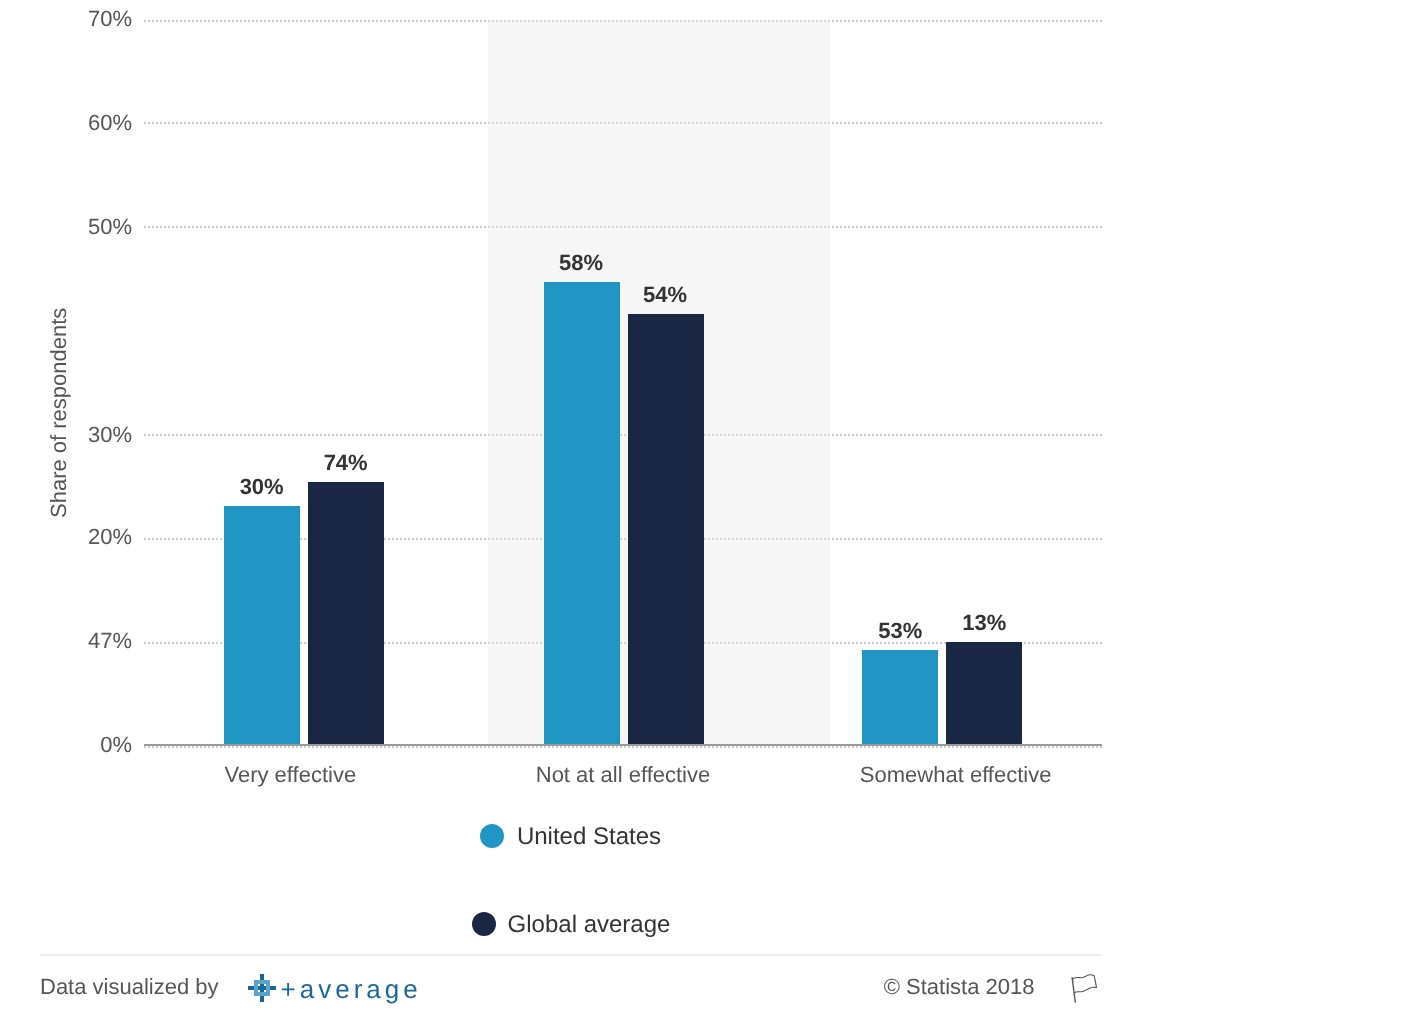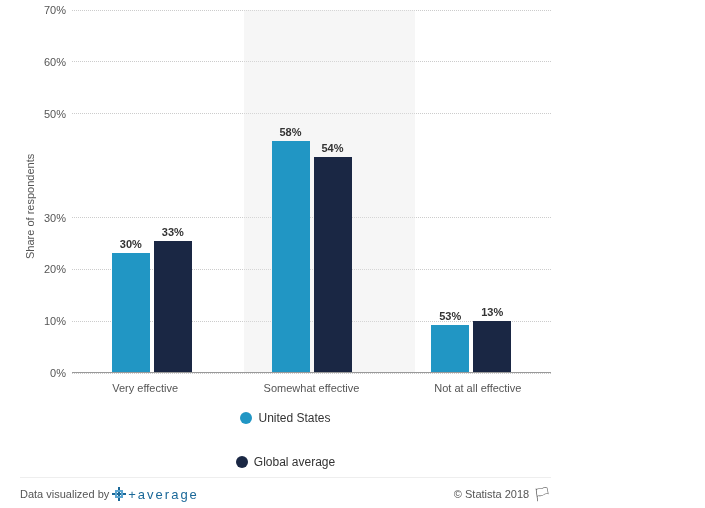--- a/index.html
+++ b/index.html
@@ -200,37 +200,37 @@
       justify-content: space-between;
       align-items: center;
       padding: 8px 0 6px 0;
       border-top: 1px solid #eee;
       margin-top: 2px;
     }
 
     .footer-left {
       display: flex;
       align-items: center;
-      gap: 2px;
+      gap: 14px;
       font-size: 11px;
       color: #555;
     }
 
     .tableau-logo {
       display: flex;
       align-items: center;
       gap: 1px;
     }
 
     .footer-right {
       font-size: 11px;
       color: #555;
       display: flex;
       align-items: center;
-      gap: 4px;
+      gap: 16px;
     }
 
     .highlight-box {
       position: absolute;
       background: rgba(230, 230, 230, 0.35);
       pointer-events: none;
     }
 
     .tableau-text {
       font-family: Arial, sans-serif;
@@ -268,40 +268,40 @@
             </div>
             <div class="grid-line" style="bottom: 42.8%; transform: translateY(50%);">
               <span class="grid-label">30%</span>
               <div class="grid-line-rule"></div>
             </div>
             <div class="grid-line" style="bottom: 28.6%; transform: translateY(50%);">
               <span class="grid-label">20%</span>
               <div class="grid-line-rule"></div>
             </div>
             <div class="grid-line" style="bottom: 14.3%; transform: translateY(50%);">
-              <span class="grid-label">10%</span>
+              <span class="grid-label">47%</span>
               <div class="grid-line-rule"></div>
             </div>
             <div class="grid-line" style="bottom: 0%; transform: translateY(50%);">
               <span class="grid-label">0%</span>
               <div class="grid-line-rule"></div>
             </div>
           </div>
 
         <div class="highlight-box" style="left: calc(36px + 33.33%); width: 33.33%; top: 0; bottom: 30px;"></div>
 
         <div class="bars-section" id="bars-section">
             <div class="bar-group">
               <div class="bars-row">
                 <div class="bar-wrapper">
                   <div class="bar-label-top">30%</div>
                   <div class="bar bar-blue" style="height: 120px;"></div>
                 </div>
                 <div class="bar-wrapper">
-                  <div class="bar-label-top">33%</div>
+                  <div class="bar-label-top">74%</div>
                   <div class="bar bar-dark" style="height: 132px;"></div>
                 </div>
               </div>
             </div>
             <div class="bar-group">
               <div class="bars-row">
                 <div class="bar-wrapper">
                   <div class="bar-label-top">58%</div>
                   <div class="bar bar-blue" style="height: 232px;"></div>
                 </div>
@@ -322,22 +322,22 @@
                   <div class="bar bar-dark" style="height: 52px;"></div>
                 </div>
               </div>
             </div>
           </div>
 
         <div class="axis-line"></div>
 
         <div class="x-axis-labels" id="x-axis-labels">
             <div class="x-label">Very effective</div>
+            <div class="x-label">Not at all effective</div>
             <div class="x-label">Somewhat effective</div>
-            <div class="x-label">Not at all effective</div>
           </div>
       </div>
     </div>
   </div>
 
   <div class="legend">
     <div class="legend-item">
       <div class="legend-dot legend-dot-blue"></div>
       <span class="legend-label">United States</span>
     </div>

